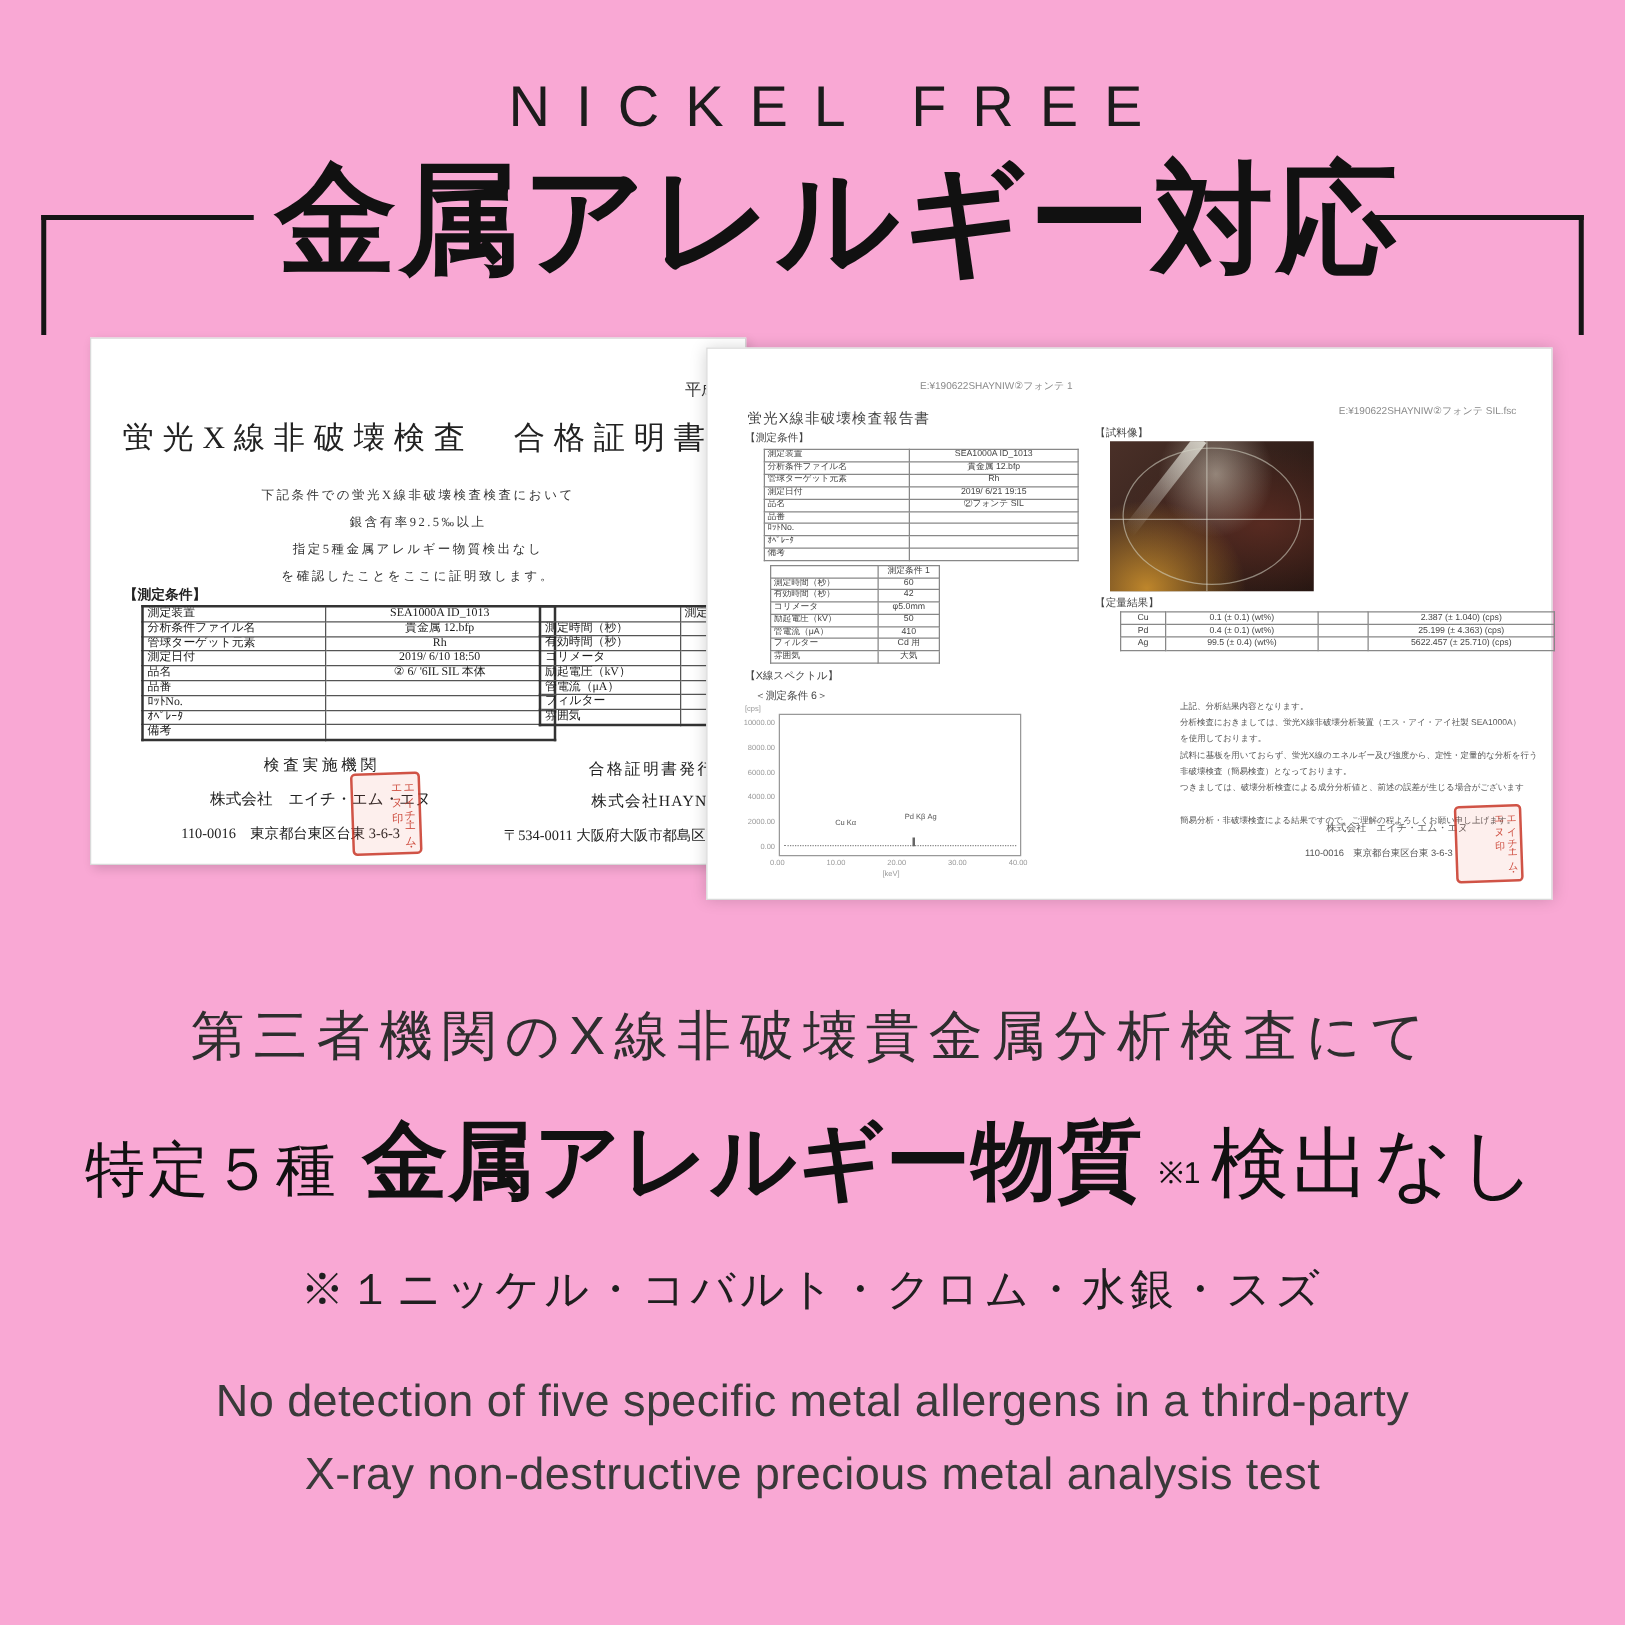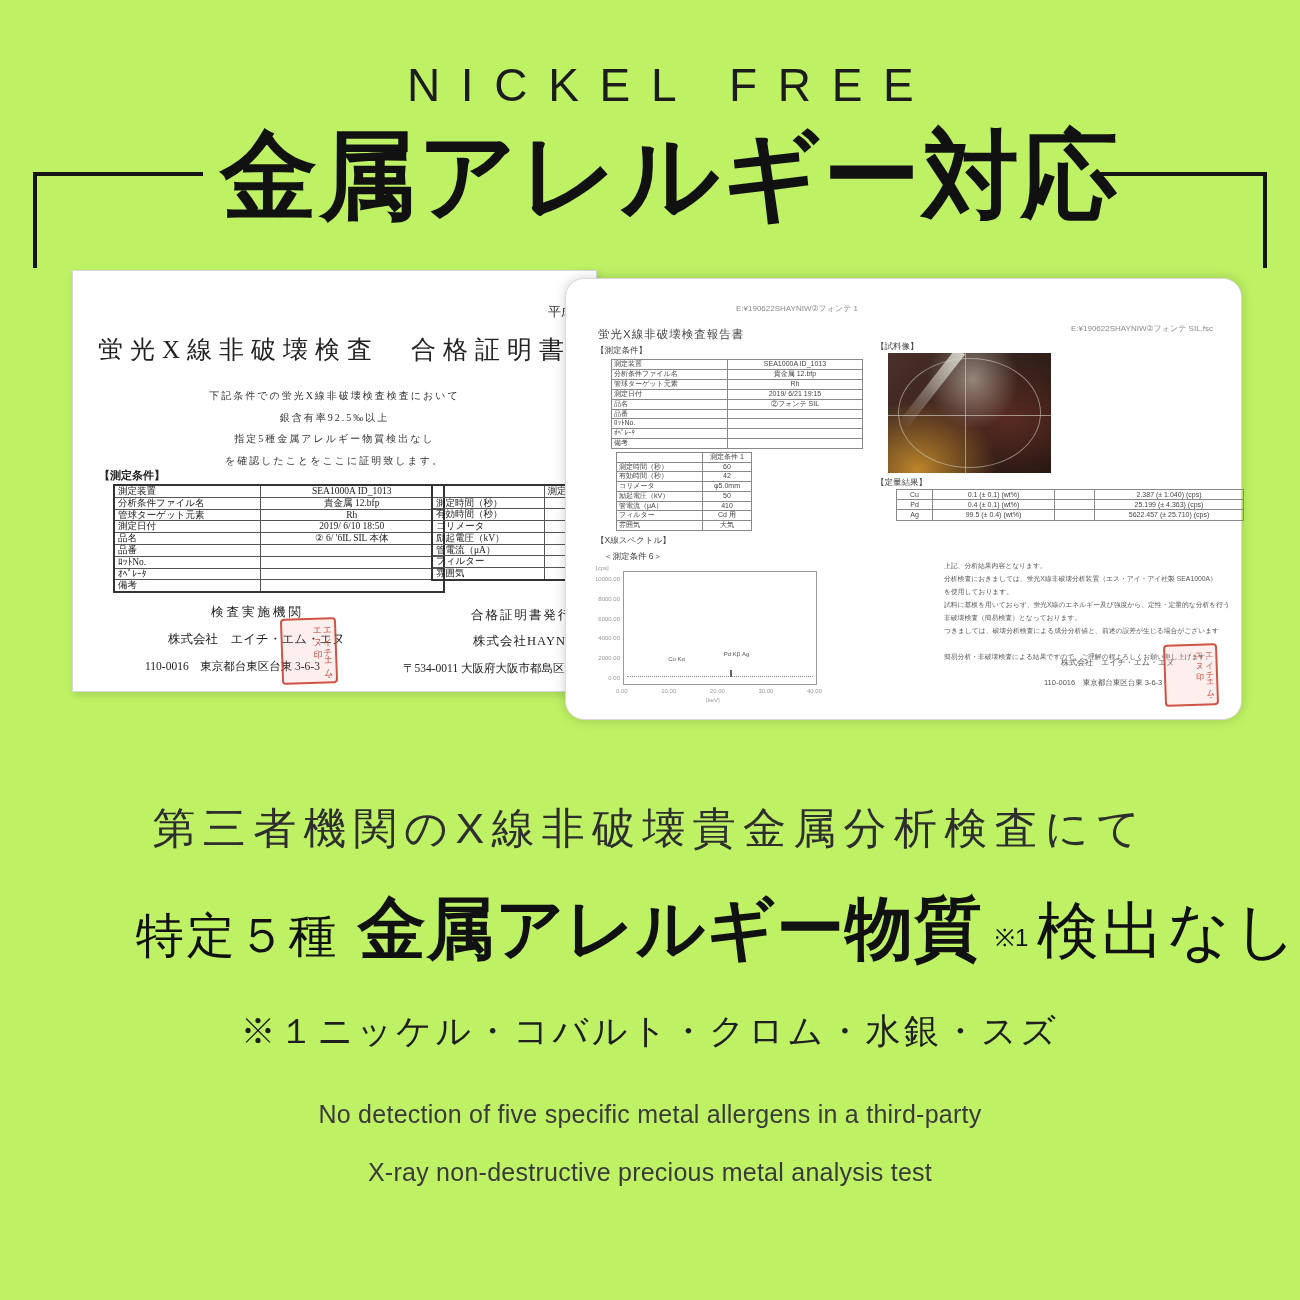--- a/index.html
+++ b/index.html
@@ -1,34 +1,34 @@
 <!DOCTYPE html>
 <html><head>
 <meta charset="utf-8">
 <style>
   html,body{margin:0;padding:0;background:#fff;}
-  #canvas{position:relative;width:1300px;height:1300px;background:#bef264;overflow:hidden;
+  #canvas{position:relative;width:1300px;height:1300px;background:#f9a8d4;overflow:hidden;
           font-family:"Liberation Sans",sans-serif;color:#1a1a1a;}
   .abs{position:absolute;}
 
   
   .eyebrow{top:58px;left:0;width:100%;text-align:center;font-size:46px;font-weight:400;
            letter-spacing:0.45em;padding-left:0.45em;color:#1c1c1c;}
   .main-title{top:112px;left:0;width:100%;text-align:center;font-size:97px;font-weight:600;
               letter-spacing:0.02em;color:#111;padding-left:20px;}
   .brk{background:#151515;}
   .brk-h-l{left:33px;top:172px;width:170px;height:4px;}
   .brk-v-l{left:33px;top:172px;width:4px;height:96px;}
   .brk-h-r{left:1097px;top:172px;width:170px;height:4px;}
   .brk-v-r{left:1263px;top:172px;width:4px;height:96px;}
 
   
   .cert{position:absolute;background:#fff;border:1px solid #d9d9d9;}
   .cert-left{left:72px;top:270px;width:523px;height:420px;z-index:1;box-shadow:2px 3px 8px rgba(0,0,0,0.14);}
-  .cert-right{left:565px;top:278px;width:675px;height:440px;z-index:2;box-shadow:0 0 12px rgba(0,0,0,0.18);border-radius:19px;}
+  .cert-right{left:565px;top:278px;width:675px;height:440px;z-index:2;box-shadow:0 0 12px rgba(0,0,0,0.18);}
 
   .serif{font-family:"Liberation Serif","DejaVu Serif",serif;}
 
   
   .lc-era{left:475px;top:32px;font-size:13px;color:#333;white-space:nowrap;}
   .lc-title{left:0;right:0;top:62px;text-align:center;font-size:25px;letter-spacing:7px;color:#222;white-space:nowrap;}
   .lc-line{left:0;right:0;text-align:center;font-size:10px;letter-spacing:2px;color:#333;white-space:nowrap;}
   .lc-l0{top:118px;} .lc-l1{top:140px;} .lc-l2{top:161px;} .lc-l3{top:183px;}
   .lc-cond{left:26px;top:197px;font-size:11px;font-weight:bold;color:#222;}
   .doc-table{position:absolute;border-collapse:collapse;table-layout:fixed;}
@@ -81,28 +81,28 @@
   .rc-res td.num{text-align:center;}
   .rc-remarks{left:378px;top:280px;width:290px;font-size:6.8px;color:#555;line-height:13px;
               filter:blur(0.3px);white-space:nowrap;}
   .rc-foot-co{left:495px;top:378px;font-size:8px;color:#555;white-space:nowrap;filter:blur(0.2px);}
   .rc-foot-ad{left:478px;top:399px;font-size:7.5px;color:#555;white-space:nowrap;filter:blur(0.2px);}
   .rc-stamp{left:598px;top:365px;width:46px;height:54px;font-size:8px;}
 
   
   .claim1{top:800px;left:0;width:100%;text-align:center;font-size:43px;font-weight:400;
           letter-spacing:0.17em;color:#2e2e2e;white-space:nowrap;}
-  .claim2{top:884px;left:0;width:100%;text-align:right;color:#111;white-space:nowrap;}
+  .claim2{top:884px;left:0;width:100%;text-align:center;color:#111;white-space:nowrap;}
   .c2-prefix{font-size:48px;font-weight:500;letter-spacing:0.06em;}
   .c2-main{font-size:68px;font-weight:800;letter-spacing:0.01em;margin-left:14px;}
   .c2-note{font-size:24px;font-weight:500;vertical-align:6px;margin:0 4px 0 8px;}
   .c2-suffix{font-size:62px;font-weight:500;letter-spacing:0.05em;}
   .claim3{top:1008px;left:0;width:100%;text-align:center;font-size:35px;font-weight:500;
           letter-spacing:0.1em;color:#1f1f1f;white-space:nowrap;}
-  .eng{left:0;width:100%;text-align:center;font-size:25px;font-weight:400;color:#3a3a3a;
+  .eng{left:0;width:100%;text-align:center;font-size:36px;font-weight:400;color:#3a3a3a;
        letter-spacing:0.01em;white-space:nowrap;}
   .eng1{top:1100px;} .eng2{top:1158px;}
 </style>
 </head>
 <body>
 
 <div id="canvas">
 
   <div class="abs eyebrow">NICKEL FREE</div>
   <div class="abs main-title">金属アレルギー対応</div>

